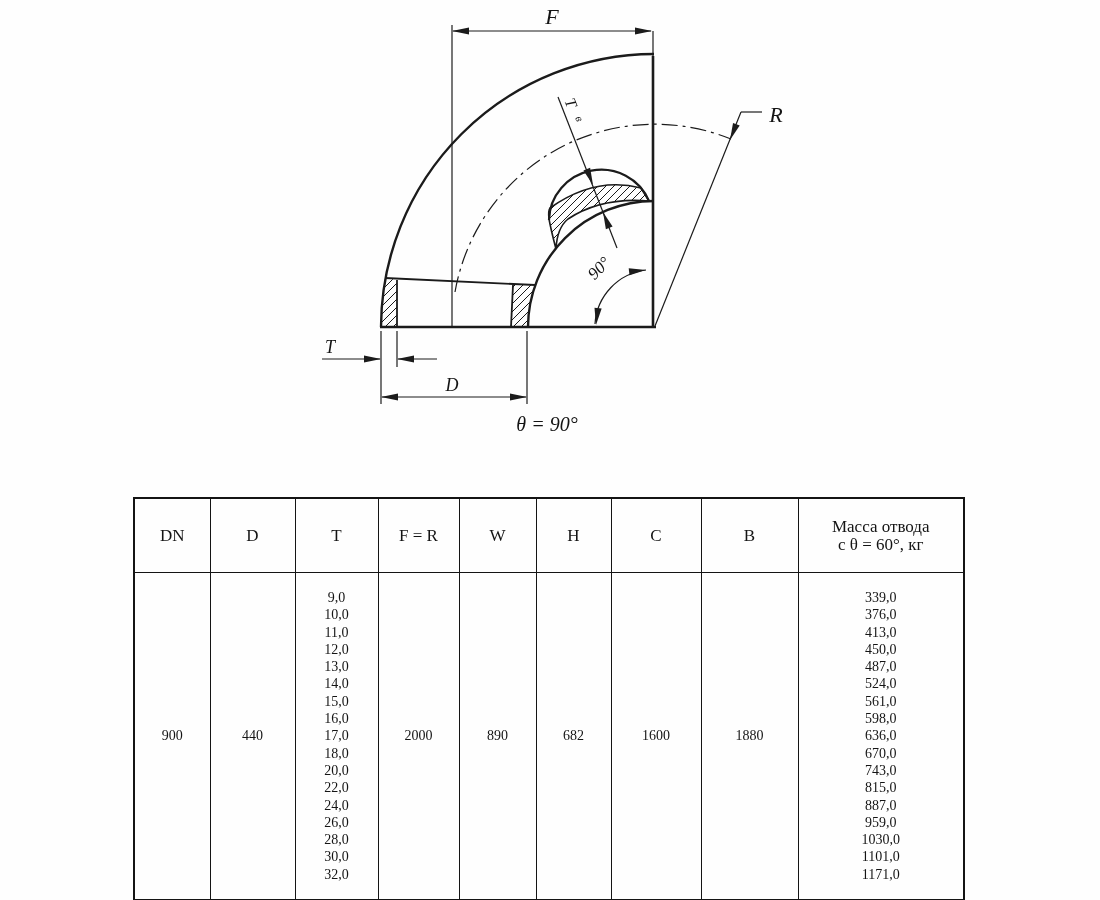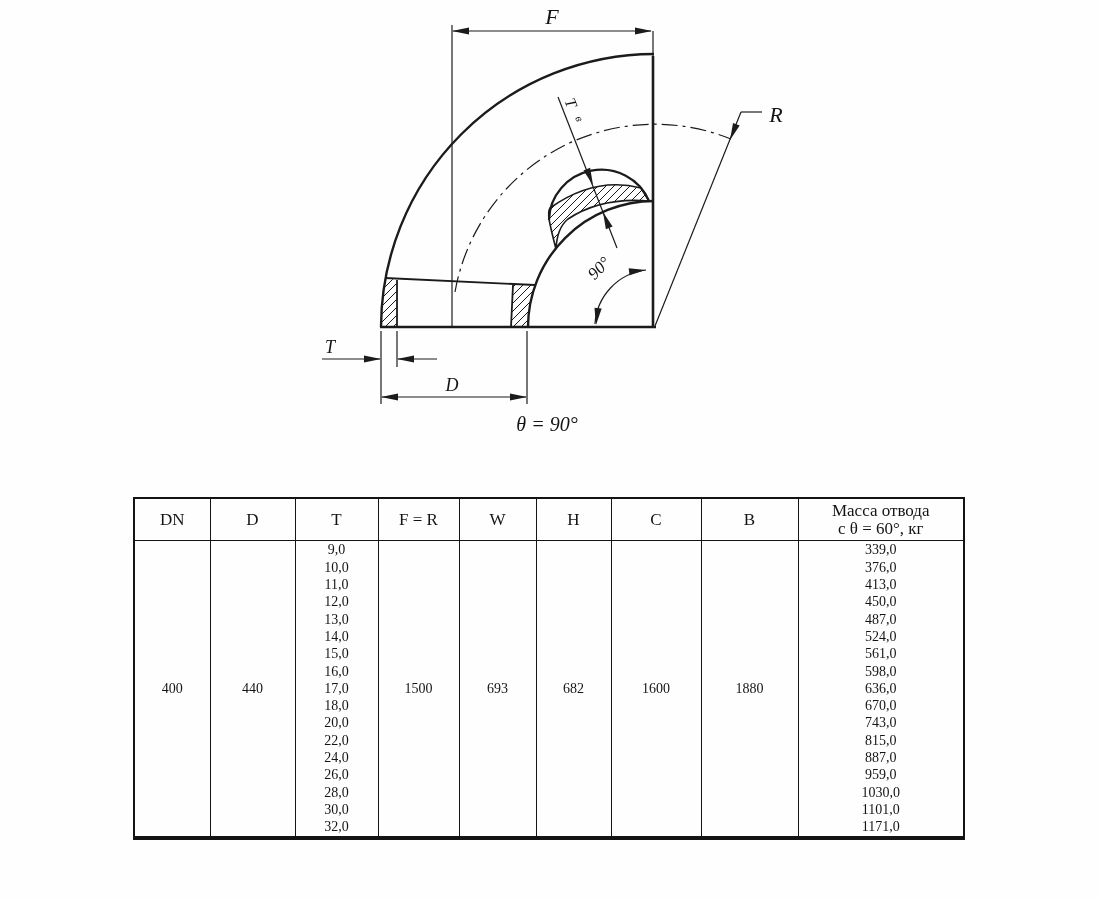--- a/index.html
+++ b/index.html
@@ -6,21 +6,21 @@
   .page{position:relative;width:1100px;height:900px;background:#fefefe;overflow:hidden;
         font-family:"Liberation Serif","DejaVu Serif",serif;color:#141414;}
   
   .drawing-wrap{position:absolute;left:0;top:0;width:1100px;height:470px;}
   svg text{fill:#141414;}
   .lbl{font-family:"Liberation Serif","DejaVu Serif",serif;font-style:italic;}
   
   .dim-table{position:absolute;left:133px;top:497px;width:830px;height:343px;
              border-collapse:collapse;table-layout:fixed;
              border:2.5px solid #141414;border-bottom-width:4px;}
-  .dim-table th,.dim-table td{border:1.6px solid #141414;text-align:center;padding:0;}
+  .dim-table th,.dim-table td{border:1.6px solid #141414;text-align:center;padding:16px;}
   .dim-table th{font-weight:normal;font-size:17px;height:41px;vertical-align:middle;}
   .dim-table td{font-size:14px;vertical-align:middle;}
   .mass-head{font-size:15px;line-height:18px;}
   .num-list{white-space:pre-line;font-size:13px;line-height:17.3px;
             vertical-align:top;padding-top:4px;}
   col.c-dn{width:76px;} col.c-d{width:85px;} col.c-t{width:83px;}
   col.c-fr{width:81px;} col.c-w{width:77px;} col.c-h{width:75px;}
   col.c-c{width:90px;} col.c-b{width:97px;} col.c-m{width:166px;}
 </style>
 </head>
@@ -130,41 +130,41 @@
         <th>C</th>
         <th>B</th>
         <th class="mass-head">
           <div>Масса отвода</div>
           <div>с θ =  60°, кг</div>
         </th>
       </tr>
     </thead>
     <tbody>
       <tr>
-        <td>400</td>
+        <td>900</td>
         <td>440</td>
         <td class="num-list">9,0
 10,0
 11,0
 12,0
 13,0
 14,0
 15,0
 16,0
 17,0
 18,0
 20,0
 22,0
 24,0
 26,0
 28,0
 30,0
 32,0</td>
-        <td>1500</td>
-        <td>693</td>
+        <td>2000</td>
+        <td>890</td>
         <td>682</td>
         <td>1600</td>
         <td>1880</td>
         <td class="num-list">339,0
 376,0
 413,0
 450,0
 487,0
 524,0
 561,0

